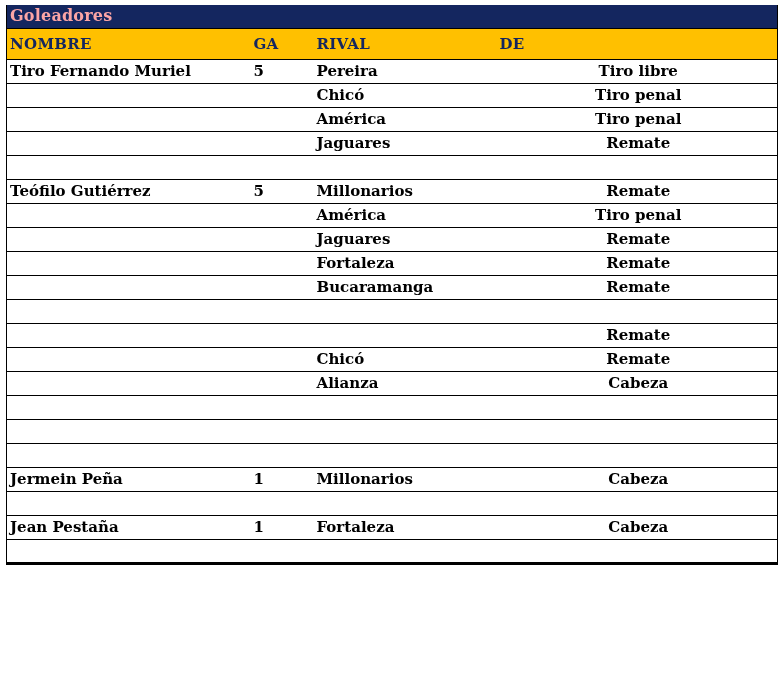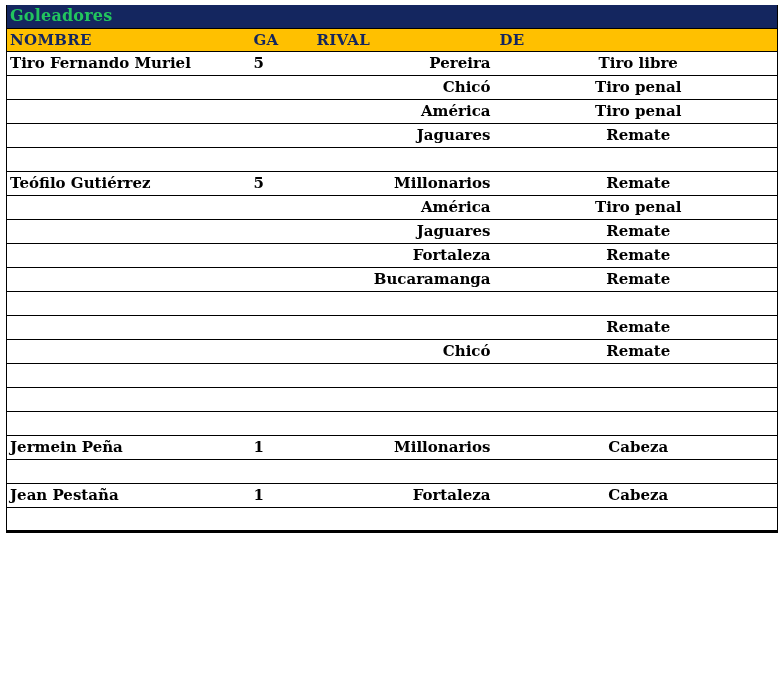--- a/index.html
+++ b/index.html
@@ -30,52 +30,52 @@
   table.scorers {
     width: 100%;
     border-collapse: collapse;
     table-layout: fixed;
     border-left: 1px solid var(--line);
     border-right: 1px solid var(--line);
     border-bottom: 3px solid var(--line);
   }
   tr.title-row td {
     background: var(--navy);
-    color: #22c55e;
+    color: #fca5a5;
     font-size: 16px;
     height: 23px;
     padding: 0 0 1px 3px;
     vertical-align: middle;
     border-bottom: 1px solid var(--line);
     letter-spacing: 0.2px;
   }
   tr.header-row th {
     background: var(--gold);
     color: var(--navy);
     font-size: 15px;
-    height: 23px;
+    height: 31px;
     text-align: left;
     vertical-align: middle;
     padding: 0;
     border-bottom: 1px solid var(--line);
     letter-spacing: 0.3px;
   }
   tbody td {
     font-size: 15px;
     color: #000000;
     height: 24px;
     vertical-align: middle;
     padding: 0;
     border-bottom: 1px solid var(--line);
     white-space: nowrap;
     overflow: hidden;
   }
   .col-nombre { padding-left: 3px !important; }
   .col-ga     { padding-left: 8px !important; }
-  .col-rival  { padding-left: 6px !important; text-align: right; }
+  .col-rival  { padding-left: 6px !important; }
   .col-de     { padding-left: 9px !important; text-align: center; }
 </style>
 </head>
 <body>
 
 <div class="sheet">
   <table class="scorers">
     <colgroup>
       <col style="width:239px">
       <col style="width:65px">
@@ -168,20 +168,26 @@
         </tr>
         <tr>
           <td class="col-nombre"></td>
           <td class="col-ga"></td>
           <td class="col-rival">Chicó</td>
           <td class="col-de">Remate</td>
         </tr>
         <tr>
           <td class="col-nombre"></td>
           <td class="col-ga"></td>
+          <td class="col-rival">Alianza</td>
+          <td class="col-de">Cabeza</td>
+        </tr>
+        <tr>
+          <td class="col-nombre"></td>
+          <td class="col-ga"></td>
           <td class="col-rival"></td>
           <td class="col-de"></td>
         </tr>
         <tr>
           <td class="col-nombre"></td>
           <td class="col-ga"></td>
           <td class="col-rival"></td>
           <td class="col-de"></td>
         </tr>
         <tr>

